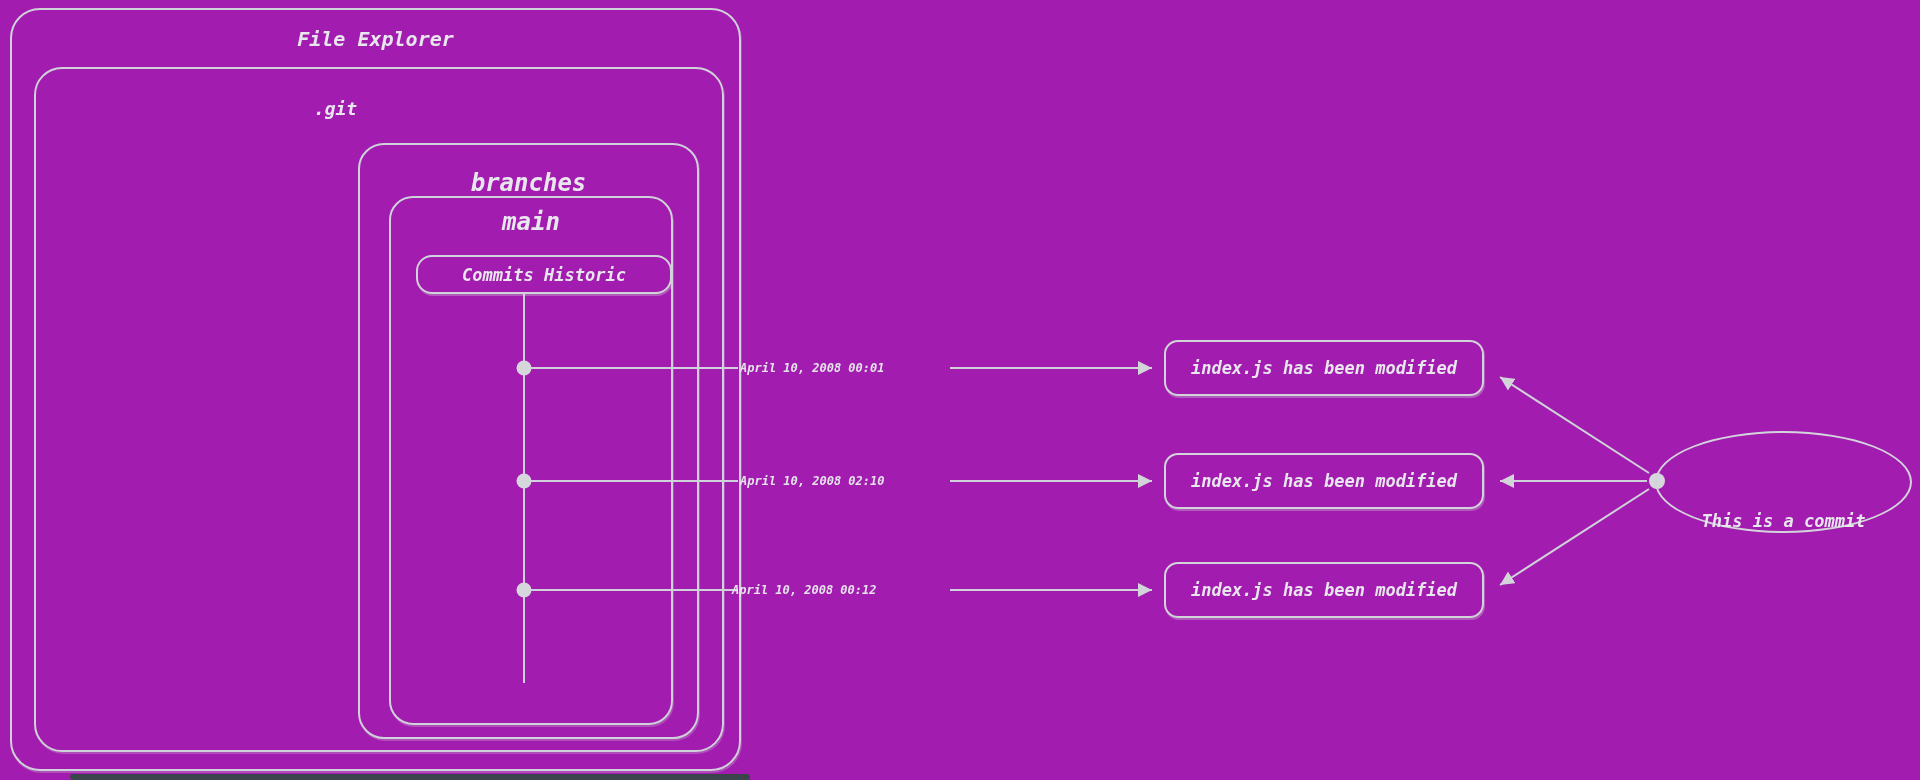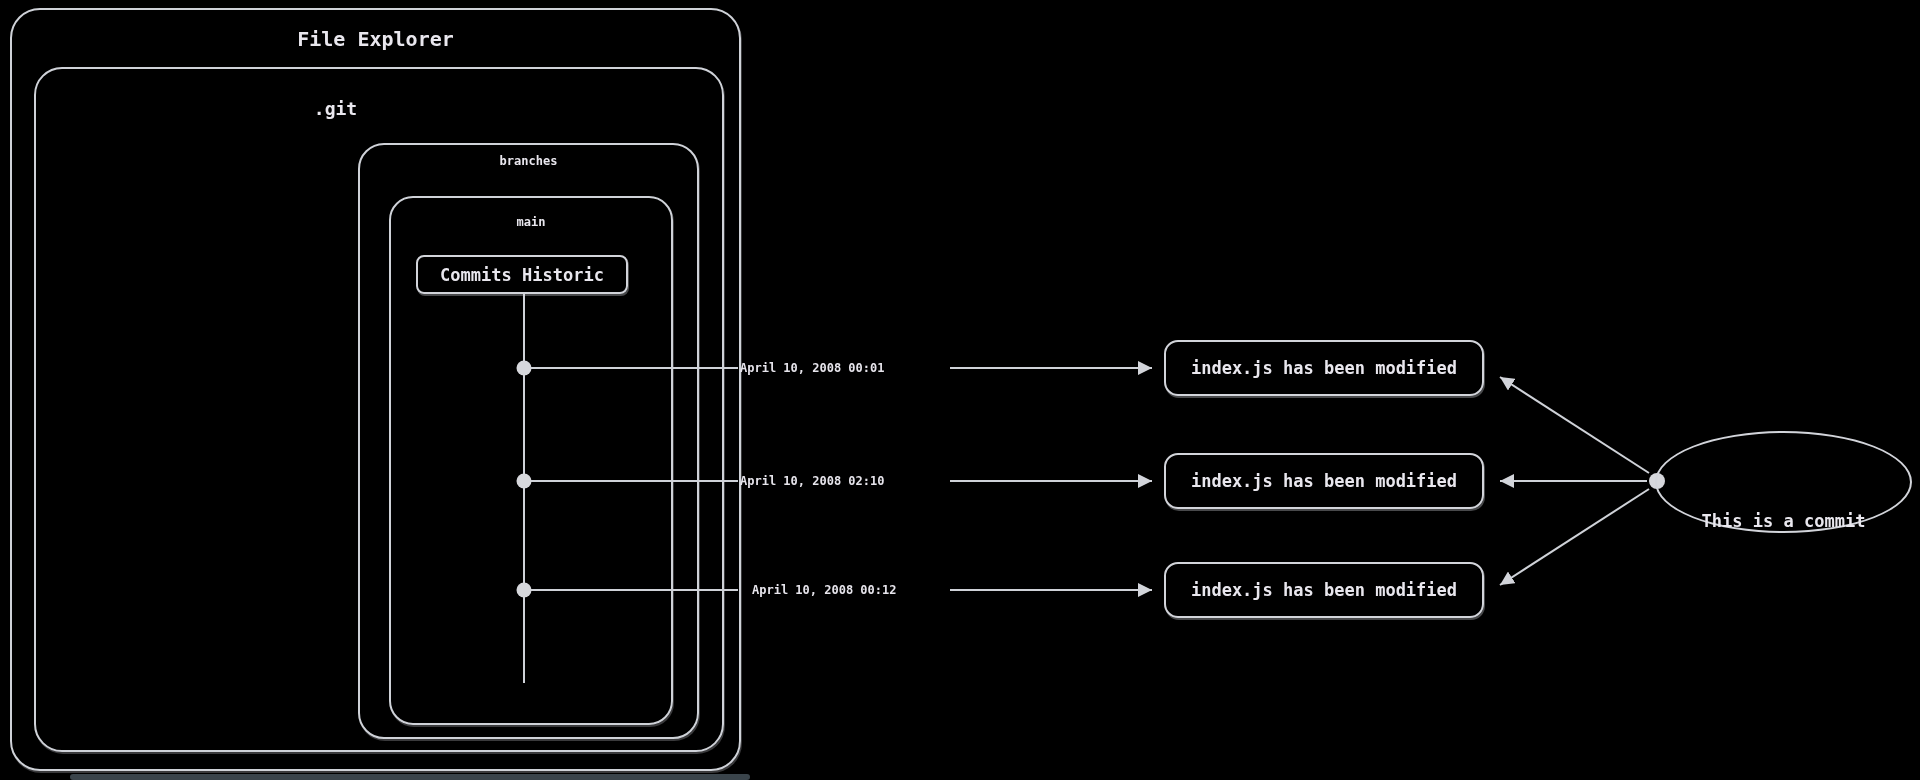--- a/index.html
+++ b/index.html
@@ -5,23 +5,24 @@
   html, body {
     margin: 0;
     padding: 0;
     background: #4c656e;
   }
   .canvas {
     position: relative;
     width: 1920px;
     height: 780px;
     overflow: hidden;
-    background: #000000;
+    background: #a21caf;
     font-family: "DejaVu Sans Mono", "Liberation Mono", monospace;
     color: #e9e7ee;
+    font-style: italic;
   }
   .sbox {
     position: absolute;
     box-sizing: border-box;
     border: 2px solid #cfd2d8;
     box-shadow: 1px 2px 0 rgba(207,210,216,0.28);
     background: transparent;
   }
   .slabel {
     position: absolute;
@@ -98,32 +99,32 @@
     <circle cx="1657" cy="481" r="8" fill="#d6d7dc"></circle>
   </svg>
 
   <div class="sbox" style="left:10px; top:8px; width:731px; height:763px; border-radius:30px;"></div>
   <div class="slabel" style="left:10px; top:27px; width:731px; font-size:20px; line-height:24px;">File Explorer</div>
 
   <div class="sbox" style="left:34px; top:67px; width:690px; height:685px; border-radius:28px;"></div>
   <div class="slabel" style="left:34px; top:97px; width:603px; font-size:18px; line-height:24px;">.git</div>
 
   <div class="sbox" style="left:358px; top:143px; width:341px; height:596px; border-radius:26px;"></div>
-  <div class="slabel" style="left:358px; top:149px; width:341px; font-size:12px; line-height:24px;">branches</div>
+  <div class="slabel" style="left:358px; top:171px; width:341px; font-size:24px; line-height:24px;">branches</div>
 
   <div class="sbox" style="left:389px; top:196px; width:284px; height:529px; border-radius:24px;"></div>
-  <div class="slabel" style="left:389px; top:210px; width:284px; font-size:12px; line-height:24px;">main</div>
+  <div class="slabel" style="left:389px; top:210px; width:284px; font-size:24px; line-height:24px;">main</div>
 
-  <div class="titlebox" style="left:416px; top:255px; width:212px; height:39px; border-radius:8px; font-size:17px;">
+  <div class="titlebox" style="left:416px; top:255px; width:256px; height:39px; border-radius:16px; font-size:17px;">
     <span>Commits Historic</span>
   </div>
 
   <div class="date-label" style="left:740px; top:355px;">April 10, 2008 00:01</div>
   <div class="date-label" style="left:740px; top:468px;">April 10, 2008 02:10</div>
-  <div class="date-label" style="left:752px; top:577px;">April 10, 2008 00:12</div>
+  <div class="date-label" style="left:732px; top:577px;">April 10, 2008 00:12</div>
 
   <div class="titlebox" style="left:1164px; top:340px; width:320px; height:56px; border-radius:14px; font-size:17px;">
     <span>index.js has been modified</span>
   </div>
   <div class="titlebox" style="left:1164px; top:453px; width:320px; height:56px; border-radius:14px; font-size:17px;">
     <span>index.js has been modified</span>
   </div>
   <div class="titlebox" style="left:1164px; top:562px; width:320px; height:56px; border-radius:14px; font-size:17px;">
     <span>index.js has been modified</span>
   </div>

